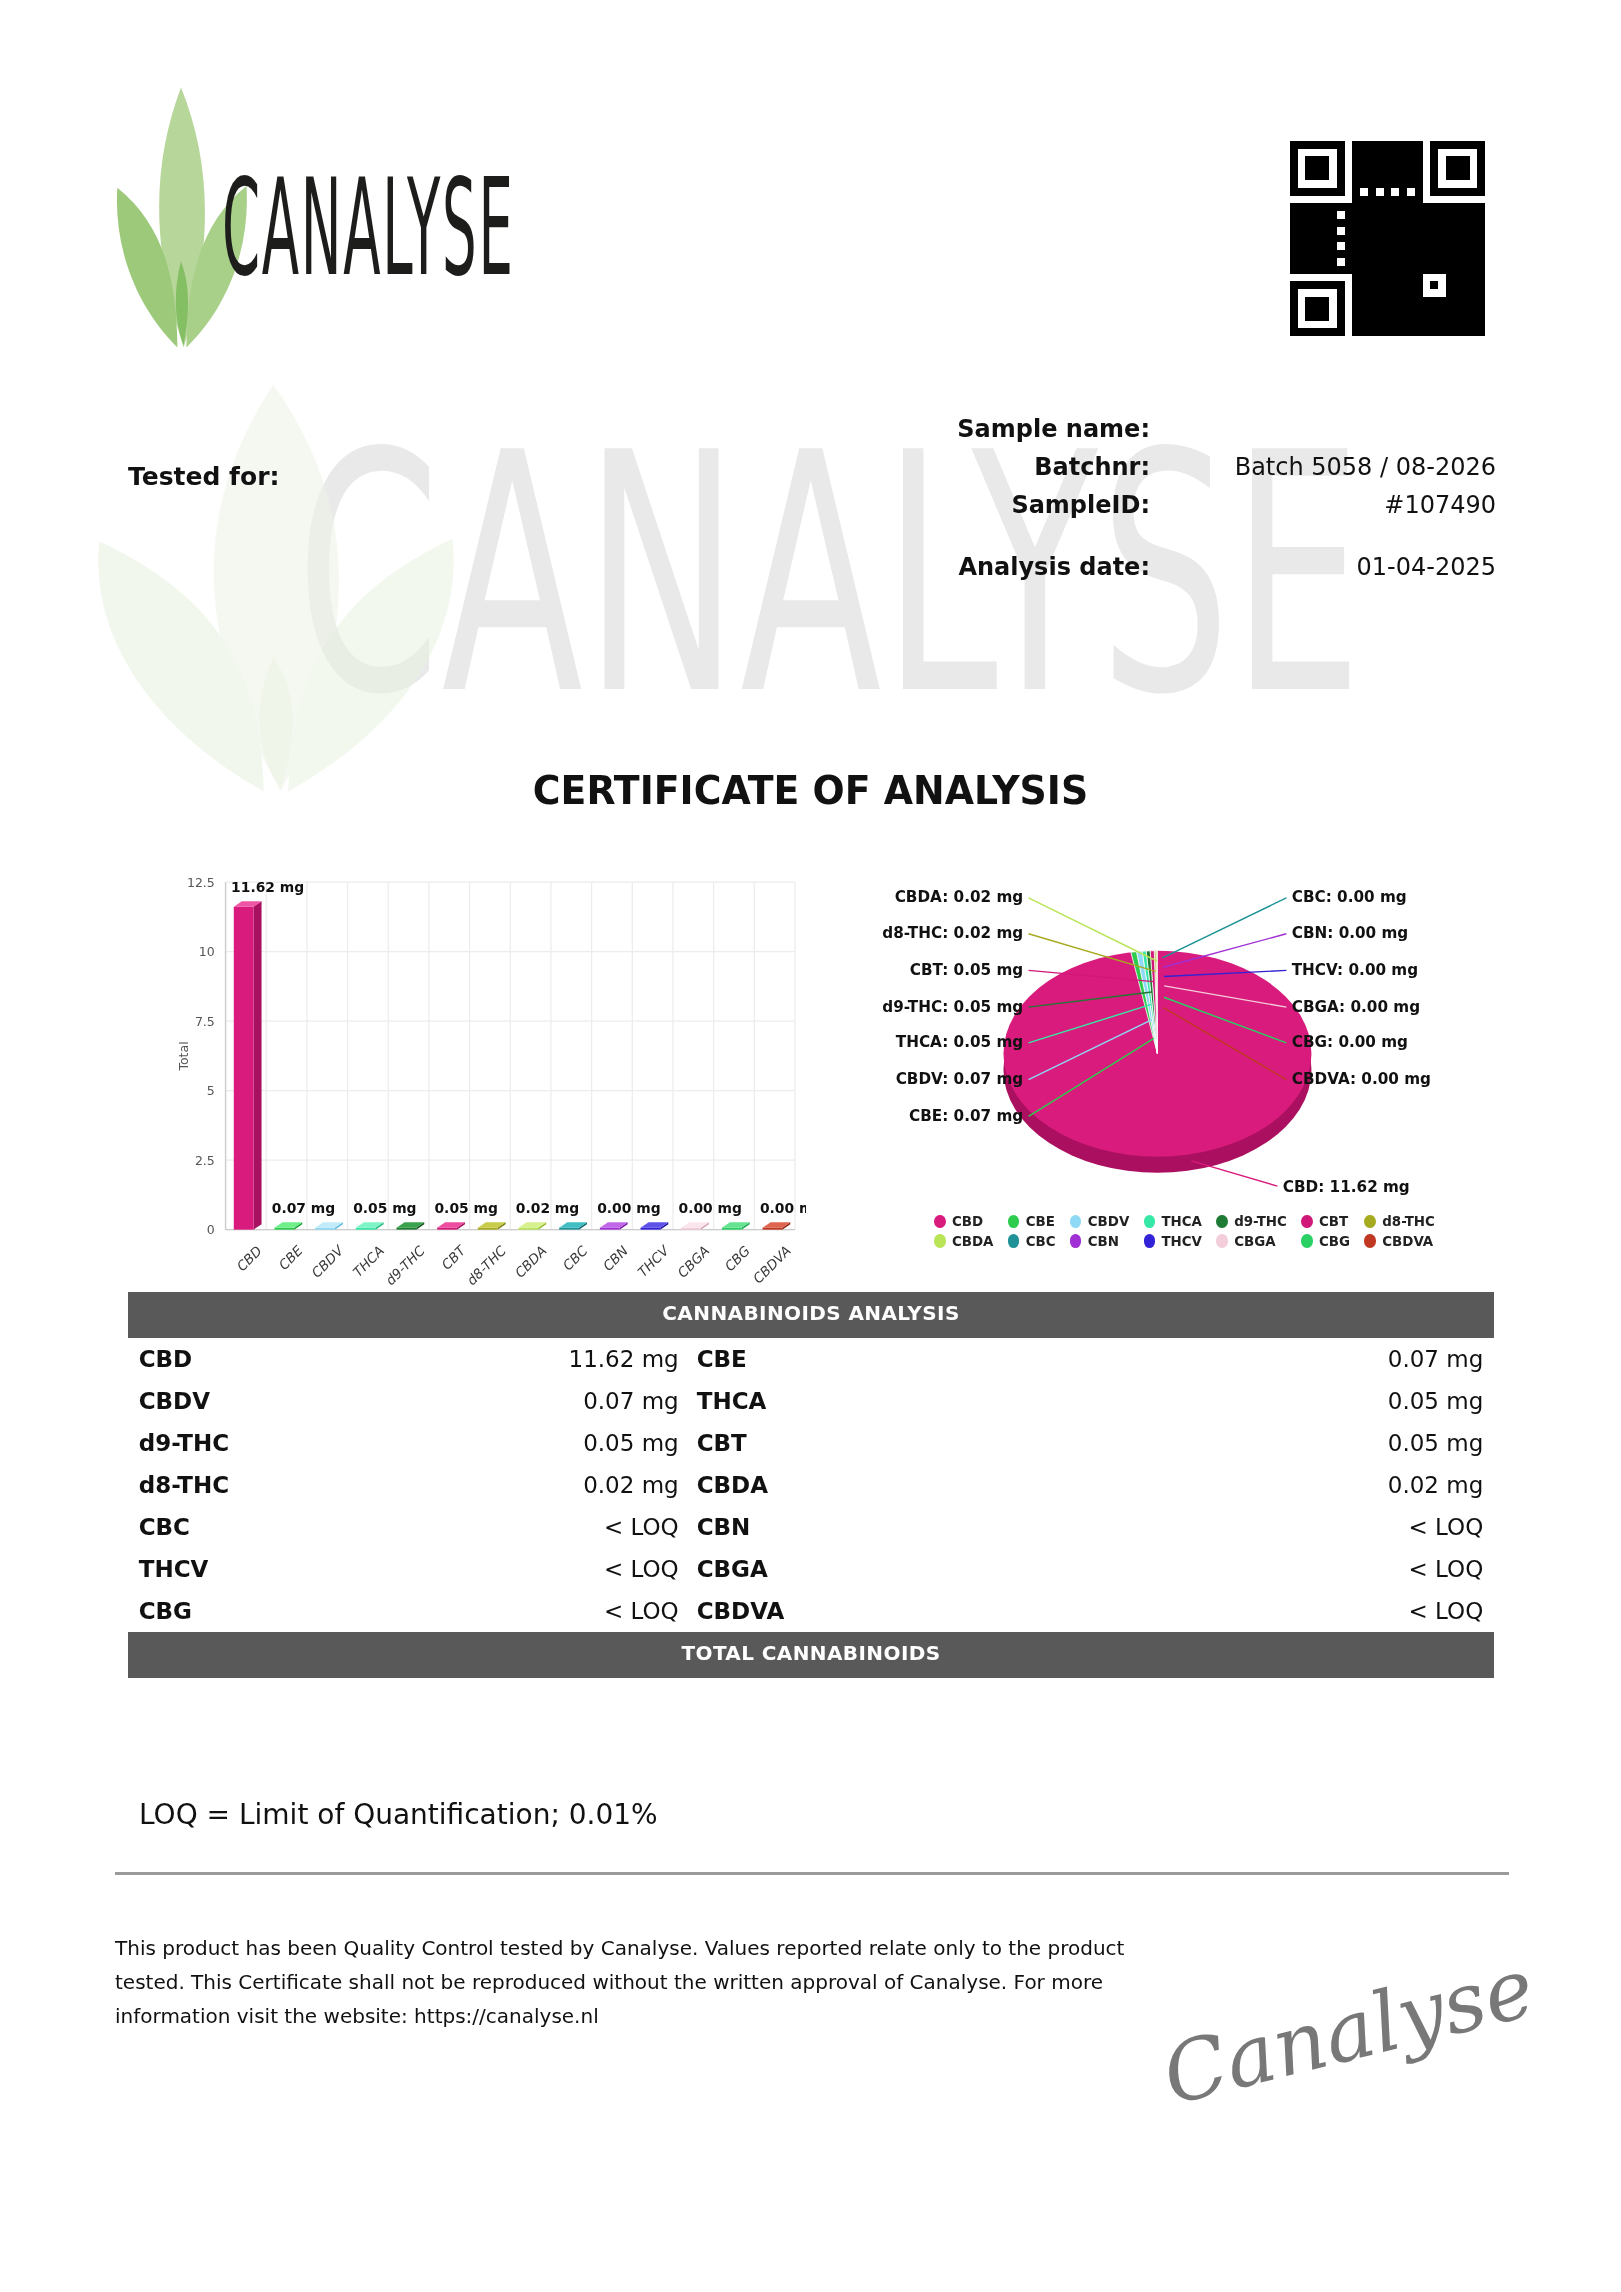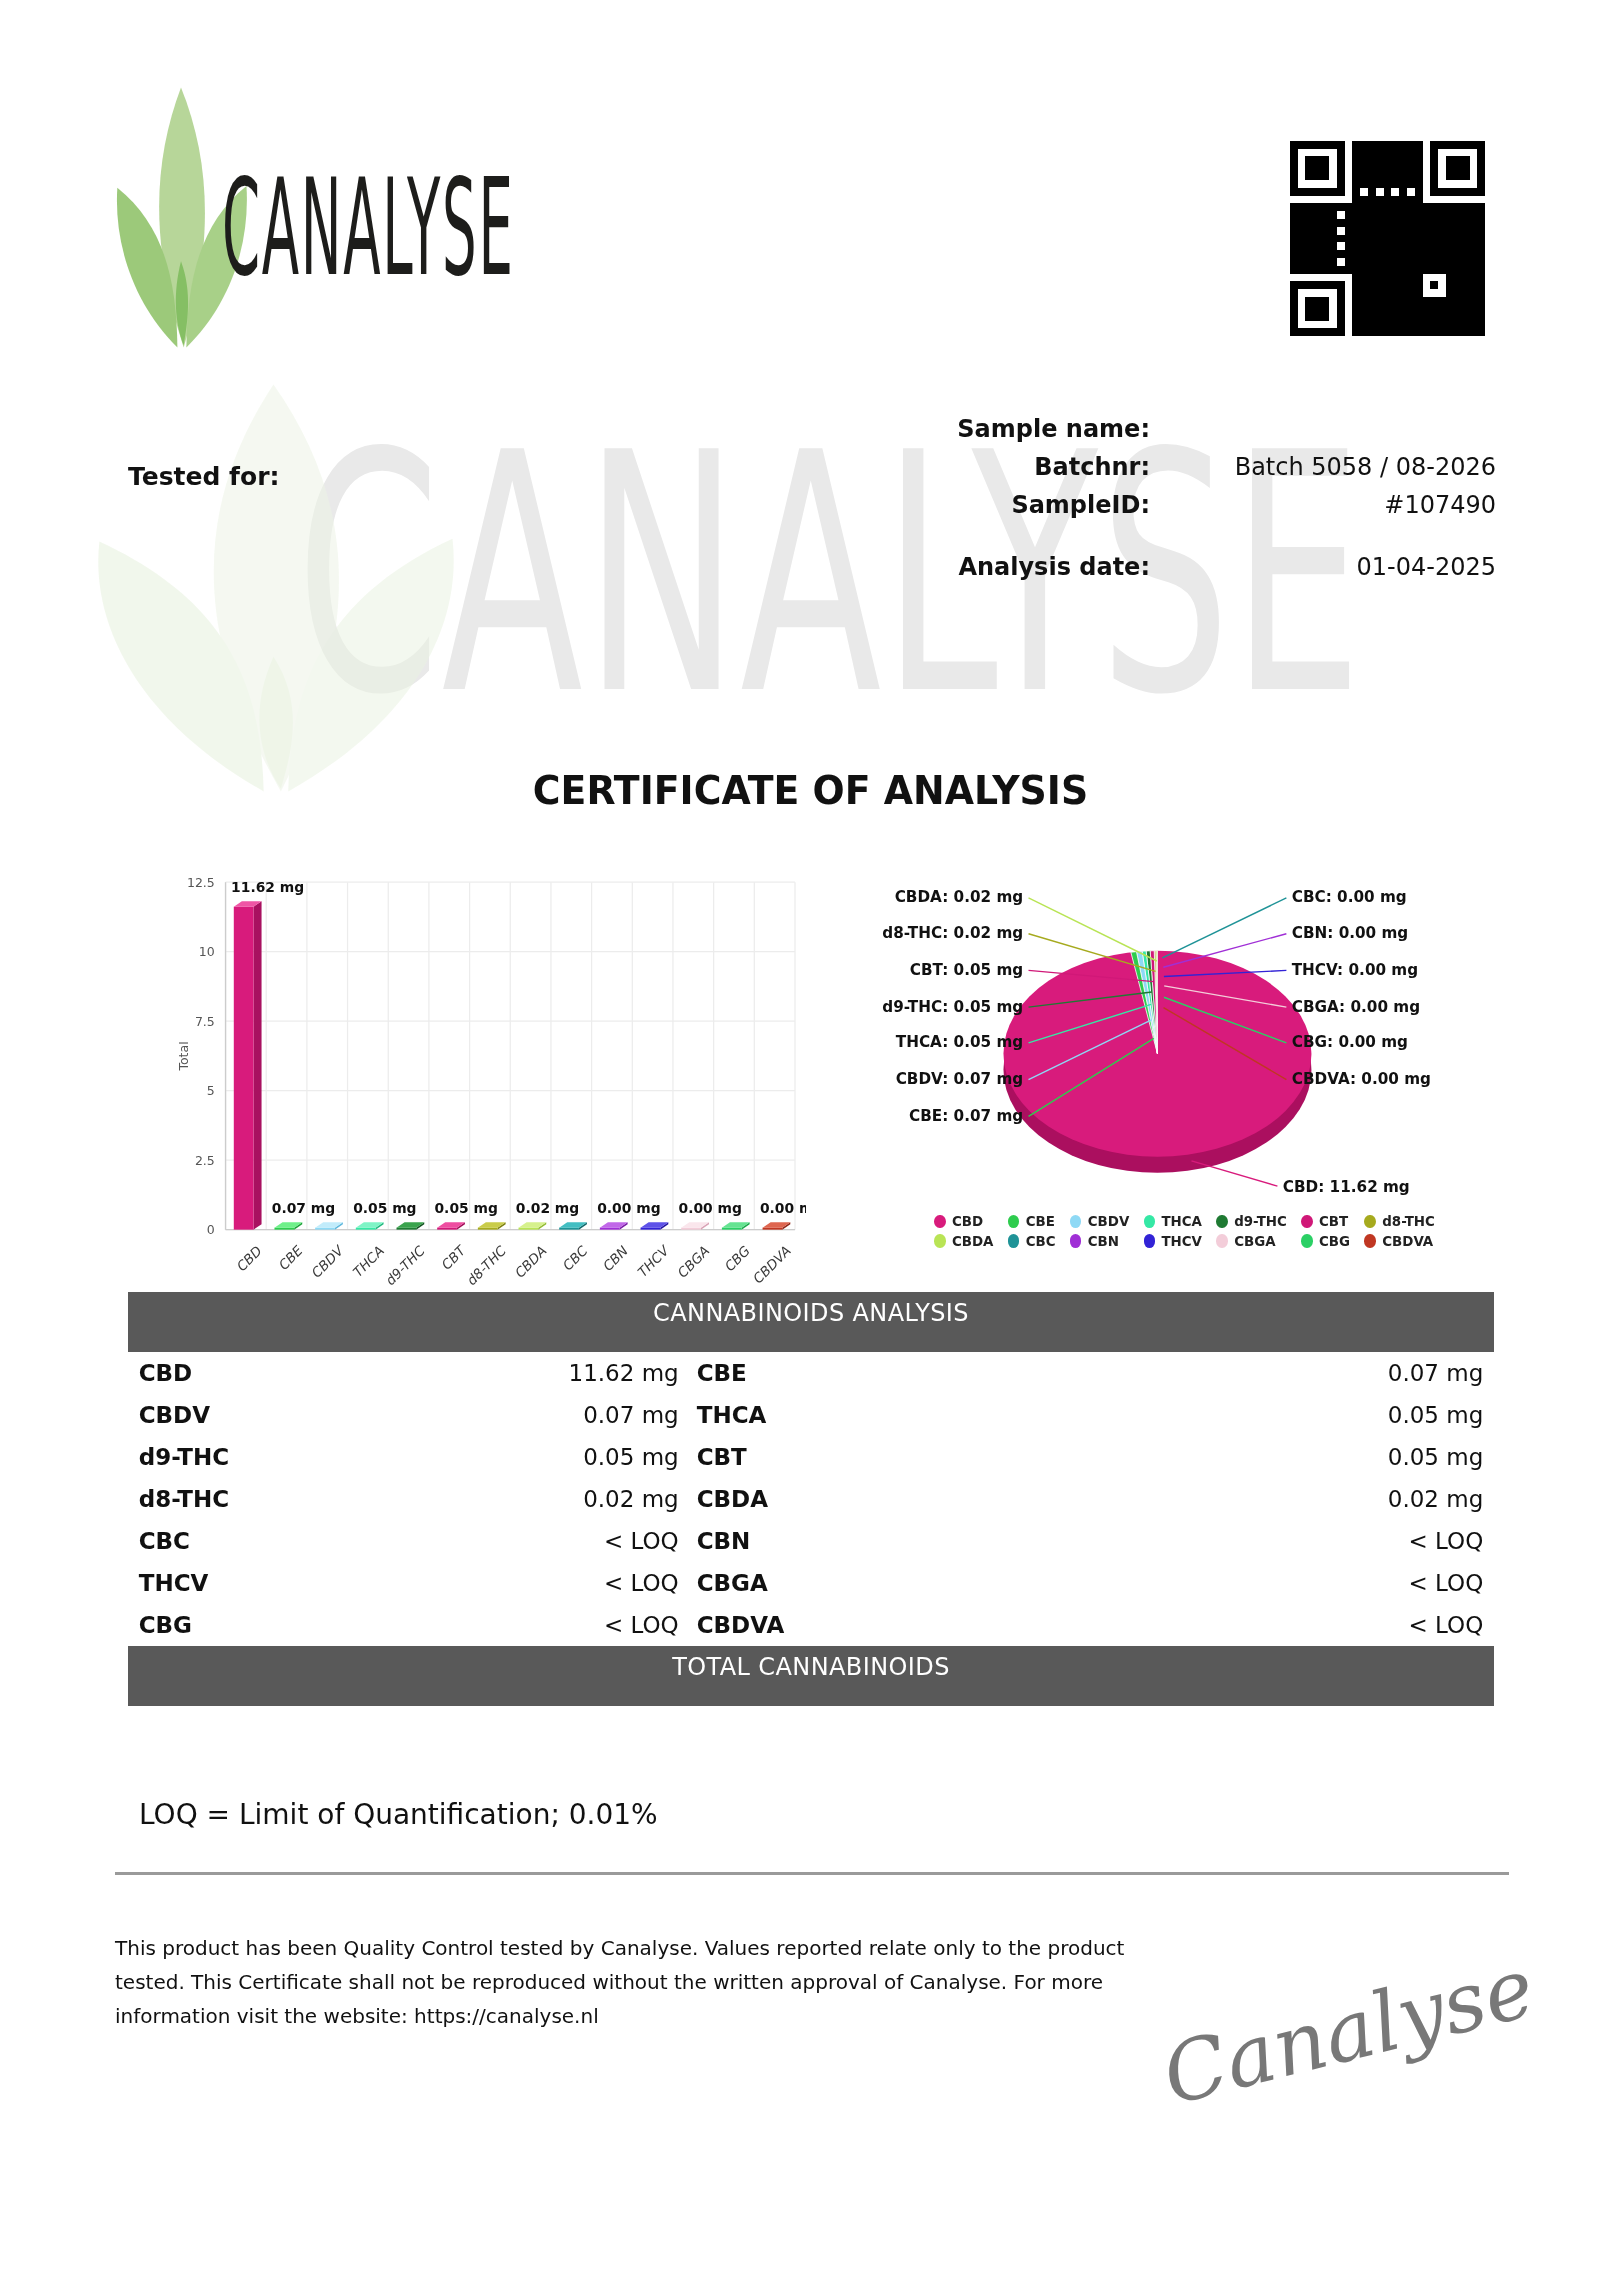--- a/index.html
+++ b/index.html
@@ -39,21 +39,21 @@
   
   #bar-chart{position:absolute;left:125px;top:833px;}
   #pie-chart{position:absolute;left:833px;top:837px;pointer-events:none;}
   #pie-legend{position:absolute;left:871px;top:1214px;width:627px;display:grid;
               grid-template-columns:repeat(7,auto);column-gap:14.3px;row-gap:4.5px;justify-content:center;}
   .lg-item{display:flex;align-items:center;gap:6.3px;font-size:13.4px;font-weight:bold;color:#222;}
   .lg-dot{width:11.6px;height:13.4px;border-radius:50%;flex:none;}
 
   
   #analysis{position:absolute;left:128px;top:1292px;width:1366px;}
-  .band{background:#595959;color:#fff;font-weight:normal;font-size:24px;height:60px;
+  .band{background:#595959;color:#fff;font-weight:bold;font-size:20px;height:46px;
         line-height:42px;text-align:center;letter-spacing:0.4px;}
   #table-rows{padding:0 0;}
   .trow{display:flex;align-items:center;height:42px;padding:0 10.7px;font-size:23px;}
   .tn{font-weight:bold;width:296px;}
   .tv{width:244px;text-align:right;}
   .tn2{font-weight:bold;width:296px;margin-left:18px;}
   .tv2{flex:1;text-align:right;}
   #total-value{margin-top:19.7px;text-align:center;font-size:24px;}
 
   #loq-note{position:absolute;left:139px;top:1798px;font-size:28px;}

